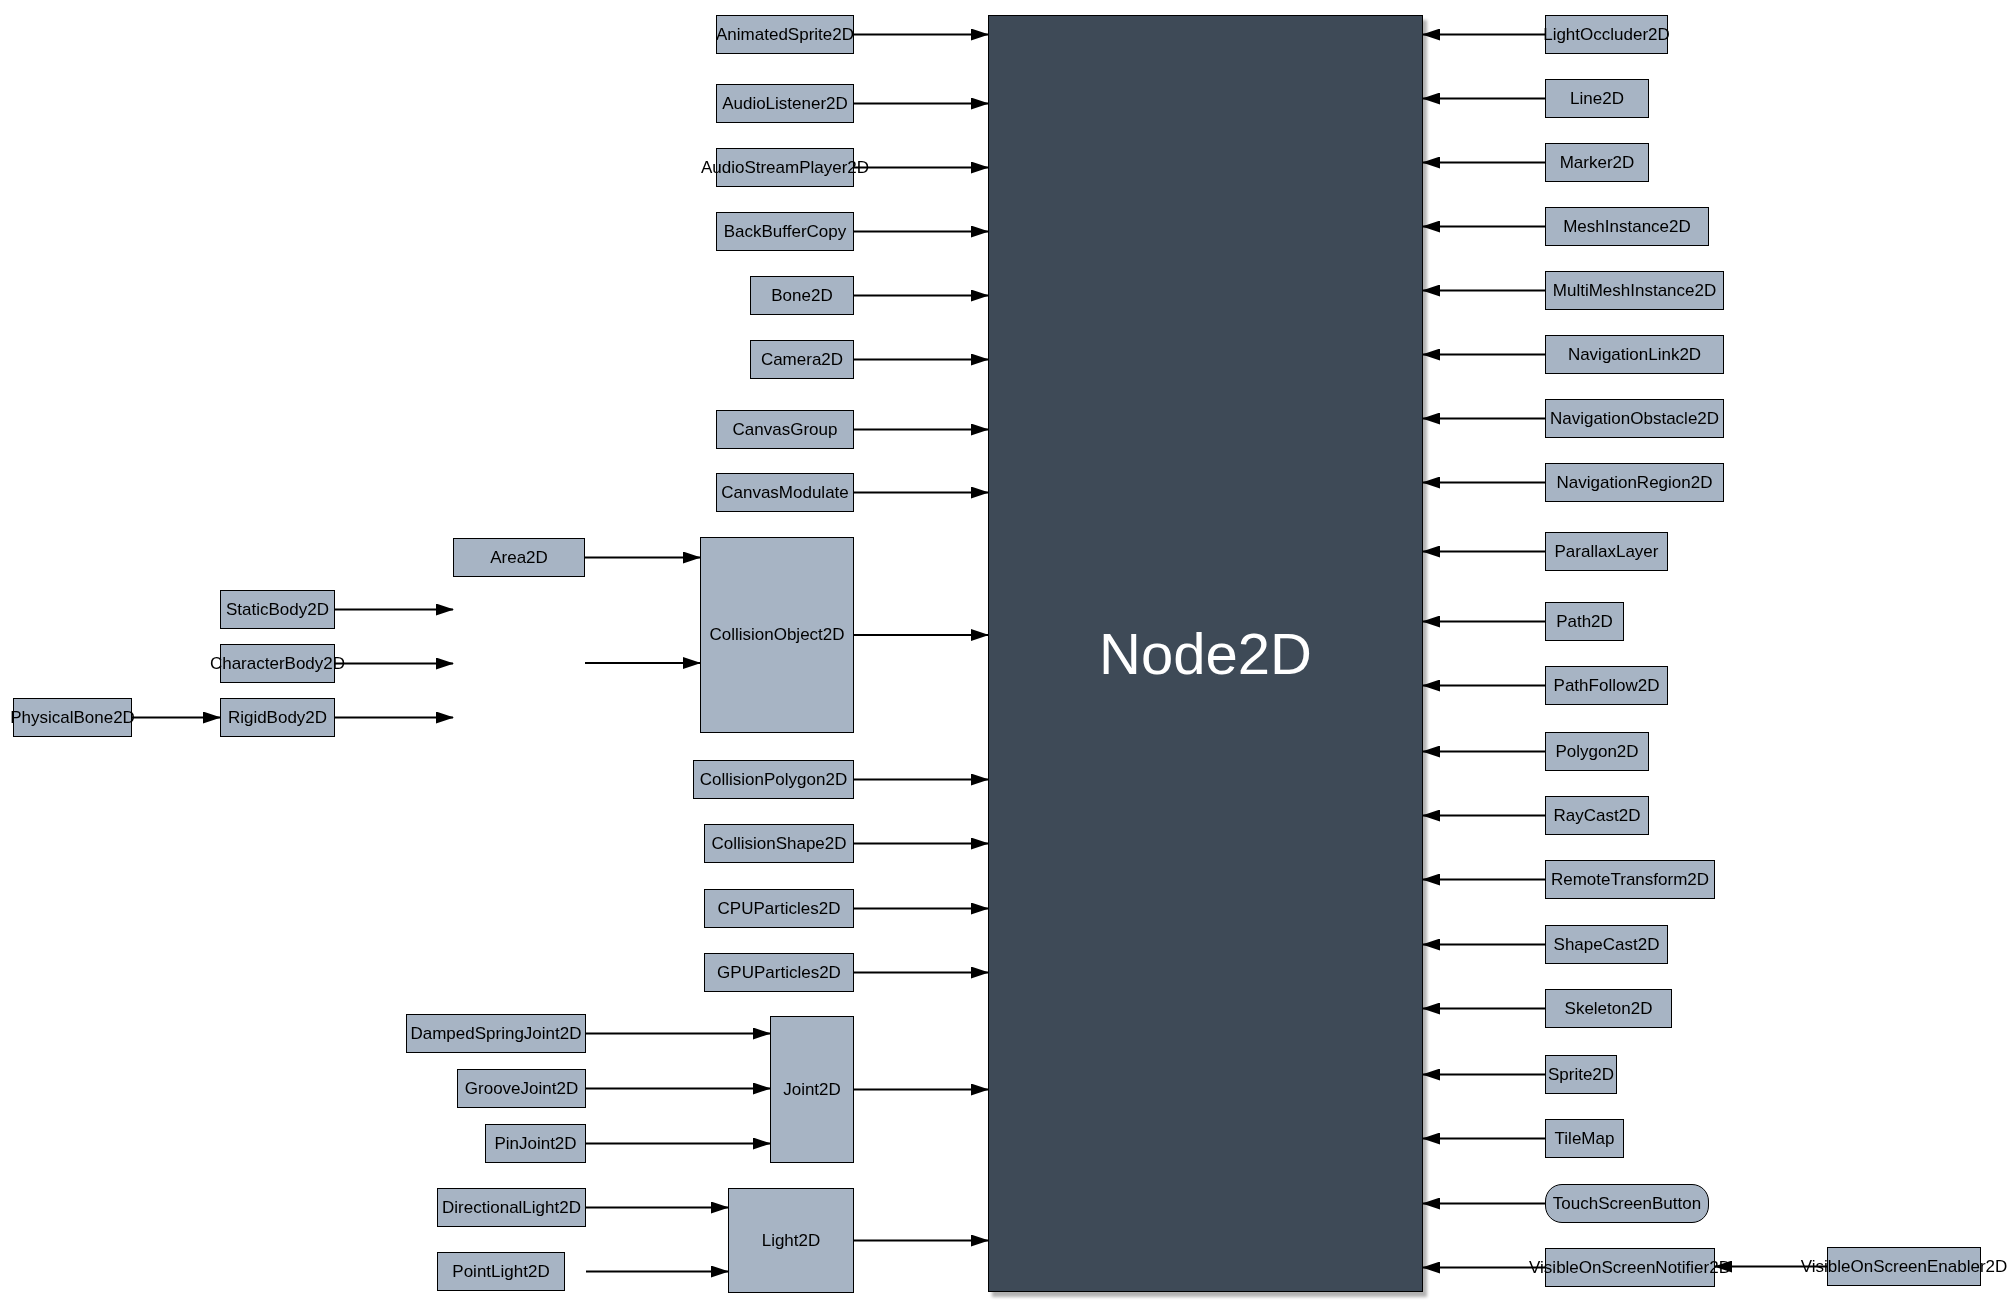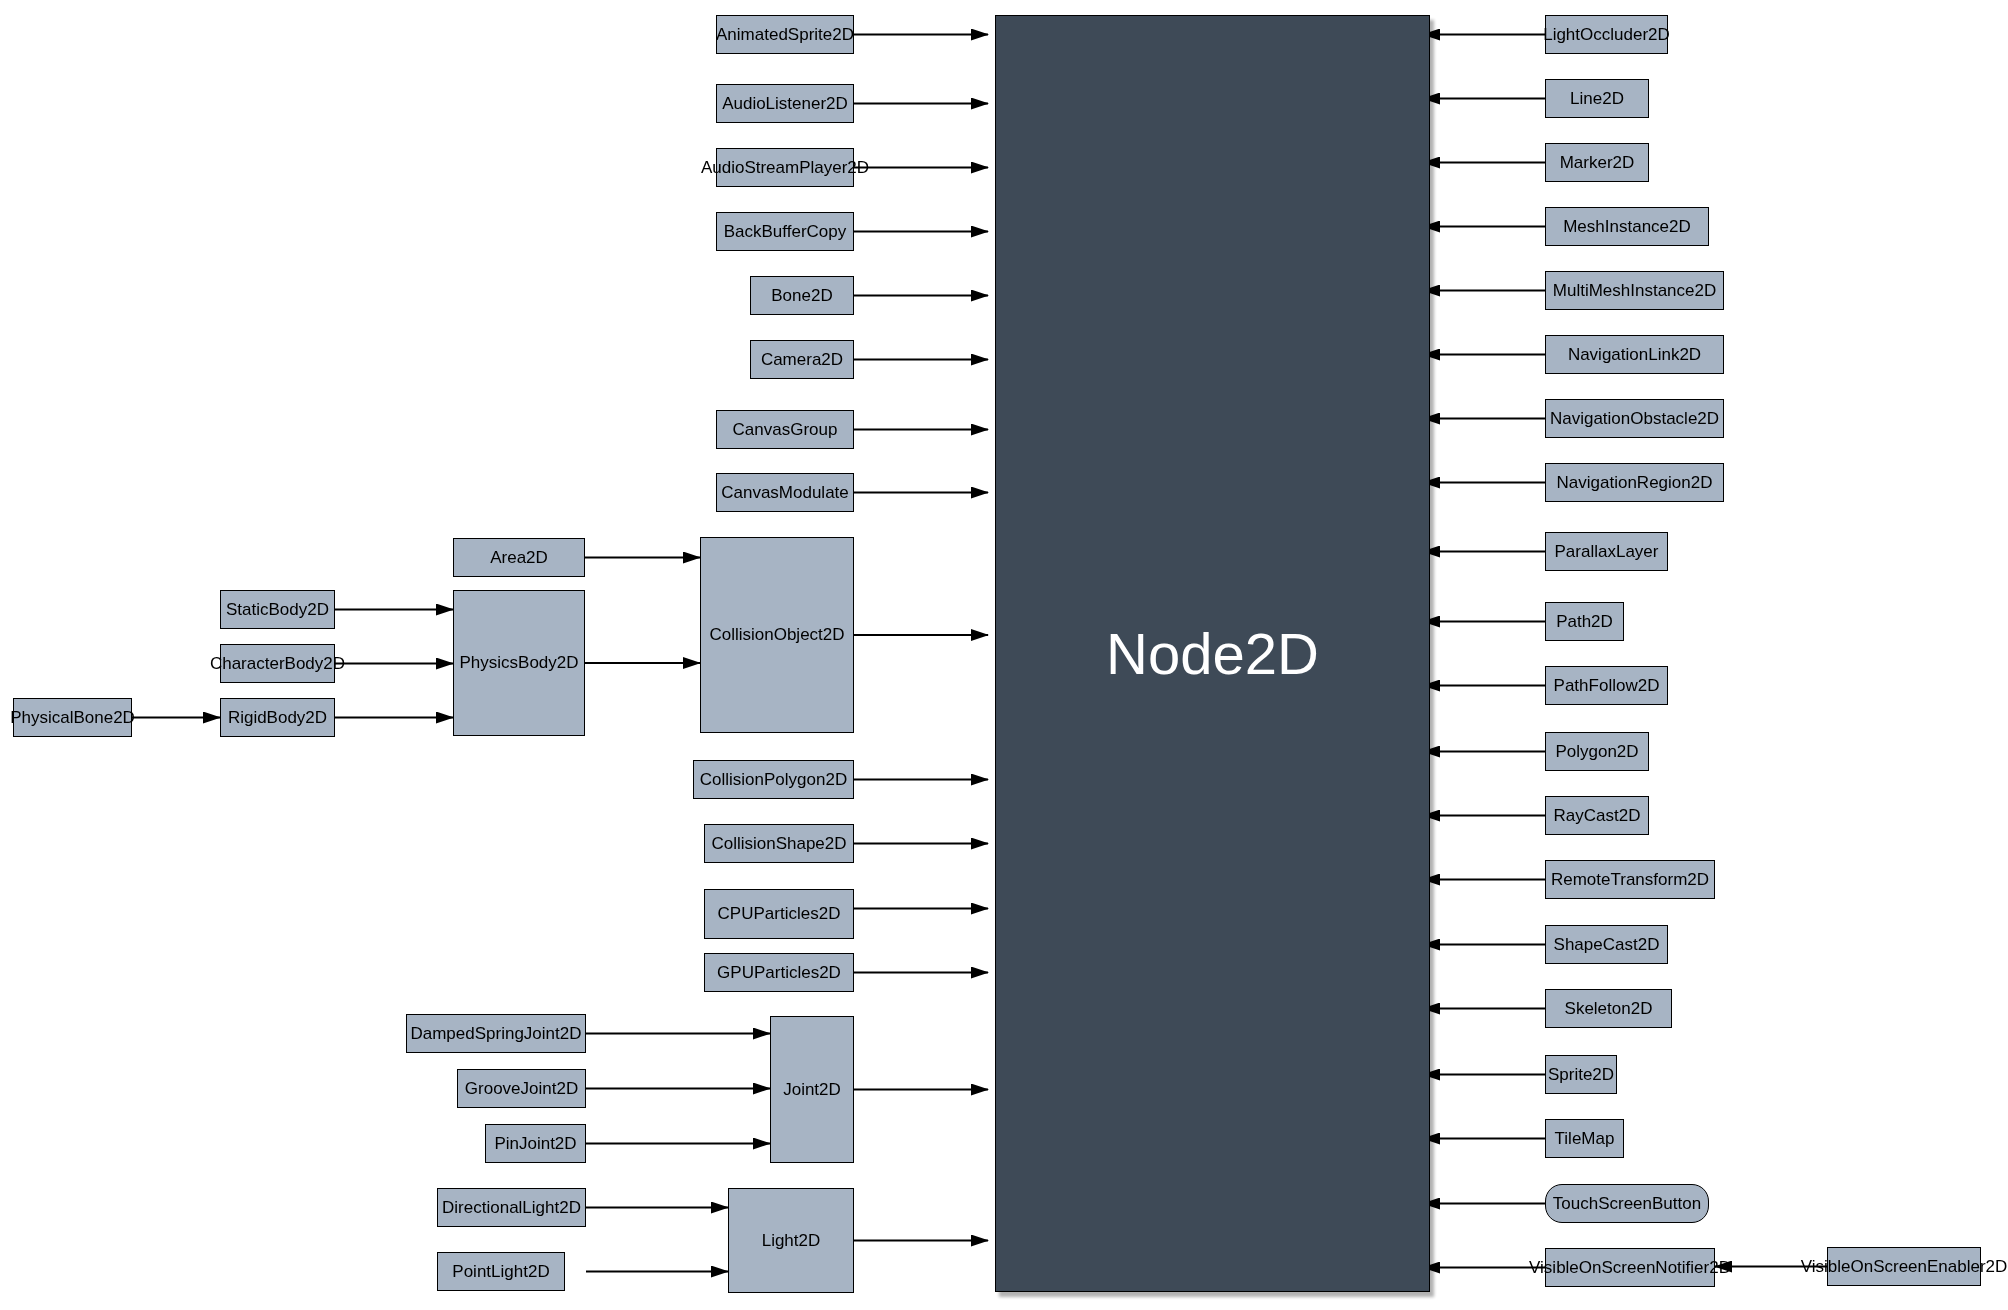--- a/index.html
+++ b/index.html
@@ -30,21 +30,20 @@
     font-size:17px;
     white-space:nowrap;
     text-align:center;
   }
   .node.center{
     background:var(--center-fill,#3e4a57);
     color:var(--center-text,#ffffff);
     font-size:58px;
     box-shadow:4px 5px 3px rgba(0,0,0,0.30);
     z-index:1;
-    margin-left:7px;
   }
 </style>
 </head>
 <body>
 
 <div id="stage" style="width: 2008px; height: 1310px; background: rgb(255, 255, 255);">
     <svg id="edges" width="2008" height="1310" viewBox="0 0 2008 1310">
       <defs>
         <marker id="arrowhead" markerUnits="userSpaceOnUse" markerWidth="18" markerHeight="12" refX="17" refY="6" orient="auto">
           <path d="M0,0 L18,6 L0,12 Z" fill="#000000"></path>
@@ -124,42 +123,39 @@
     </div>
     <div class="node" style="left: 716px; top: 473px; width: 138px; height: 39px;">
       <span>CanvasModulate</span>
     </div>
     <div class="node" style="left: 700px; top: 537px; width: 154px; height: 196px;">
       <span>CollisionObject2D</span>
     </div>
     <div class="node" style="left: 453px; top: 538px; width: 132px; height: 39px;">
       <span>Area2D</span>
     </div>
-    <div class="node" style="left: 453px; top: 590px; width: 132px; height: 146px;">
-      <span>PhysicsBody2D</span>
-    </div>
     <div class="node" style="left: 220px; top: 590px; width: 115px; height: 39px;">
       <span>StaticBody2D</span>
     </div>
     <div class="node" style="left: 220px; top: 644px; width: 115px; height: 39px;">
       <span>CharacterBody2D</span>
     </div>
     <div class="node" style="left: 220px; top: 698px; width: 115px; height: 39px;">
       <span>RigidBody2D</span>
     </div>
     <div class="node" style="left: 13px; top: 698px; width: 119px; height: 39px;">
       <span>PhysicalBone2D</span>
     </div>
     <div class="node" style="left: 693px; top: 760px; width: 161px; height: 39px;">
       <span>CollisionPolygon2D</span>
     </div>
     <div class="node" style="left: 704px; top: 824px; width: 150px; height: 39px;">
       <span>CollisionShape2D</span>
     </div>
-    <div class="node" style="left: 704px; top: 889px; width: 150px; height: 50px;">
+    <div class="node" style="left: 704px; top: 889px; width: 150px; height: 39px;">
       <span>CPUParticles2D</span>
     </div>
     <div class="node" style="left: 704px; top: 953px; width: 150px; height: 39px;">
       <span>GPUParticles2D</span>
     </div>
     <div class="node" style="left: 770px; top: 1016px; width: 84px; height: 147px;">
       <span>Joint2D</span>
     </div>
     <div class="node" style="left: 406px; top: 1014px; width: 180px; height: 39px;">
       <span>DampedSpringJoint2D</span>

